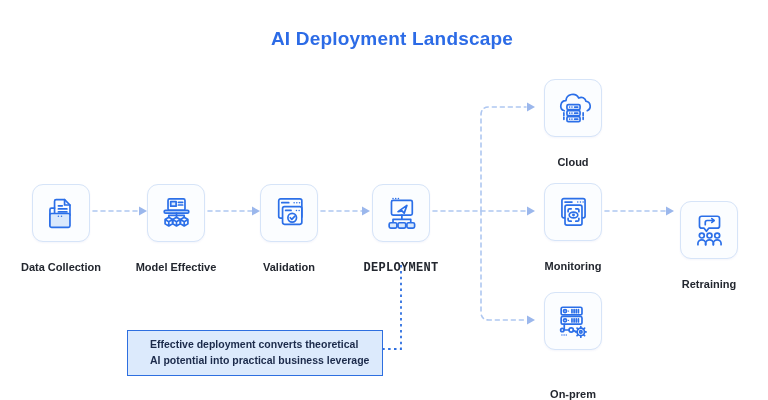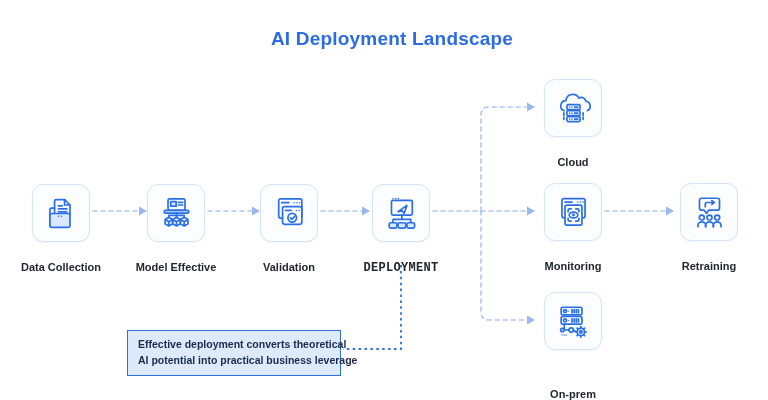--- a/index.html
+++ b/index.html
@@ -17,23 +17,23 @@
     width:56px;height:56px;border:1px solid #D6E4F8;border-radius:11px;
     background:#FBFDFF;display:flex;align-items:center;justify-content:center;
     box-shadow:0 1px 2px rgba(30,64,175,0.05);
   }
   .icon-box svg{width:37px;height:37px;}
   .node-label{
     margin-top:19px;font-size:11px;font-weight:600;color:#23272F;text-align:center;line-height:1.2;
   }
   .node-label.caps{font-size:12px;font-weight:700;letter-spacing:.3px;font-family:Liberation Mono, monospace;}
   .callout{
-    position:absolute;left:127px;top:330px;width:214px;box-sizing:border-box;
+    position:absolute;left:127px;top:330px;width:256px;box-sizing:border-box;
     background:#DCEAFC;border:1.5px solid #2E6FE0;border-radius:0;
-    padding:6px 10px;
+    padding:6px 22px;
   }
   .callout div{font-size:10.5px;font-weight:600;color:#1B2A4A;line-height:1.5;white-space:nowrap;}
   
   .ic{stroke:#2B6FE8;fill:none;stroke-width:2.2;stroke-linecap:round;stroke-linejoin:round;}
   .ic-fill{fill:#D9E8FC;stroke:#2B6FE8;stroke-width:2.2;stroke-linejoin:round;}
   .ic-white{fill:#FBFDFF;stroke:#2B6FE8;stroke-width:2.2;stroke-linejoin:round;}
   .ic-dot{fill:#2B6FE8;stroke:none;}
 </style>
 </head>
 <body>
@@ -195,21 +195,21 @@
         <circle class="ic" cx="33.5" cy="37.5" r="1.6" stroke-width="1.6"></circle>
         <path class="ic" d="M33.5 32.7 v-2 M33.5 42.3 v2 M38.3 37.5 h2 M28.7 37.5 h-2 M36.9 34.1 l1.5-1.5 M30.1 40.9 l-1.5 1.5 M36.9 40.9 l1.5 1.5 M30.1 34.1 l-1.5-1.5"></path>
         <circle class="ic-dot" cx="9" cy="41.5" r="0.9"></circle>
         <circle class="ic-dot" cx="11.8" cy="41.5" r="0.9"></circle>
         <circle class="ic-dot" cx="14.6" cy="41.5" r="0.9"></circle>
       </svg>
     </div>
     <div class="node-label">On-prem</div>
   </div>
 
-  <div class="node" style="left:649px;top:183px;">
+  <div class="node" style="left:649px;top:201px;">
     <div class="icon-box">
       <svg viewBox="0 0 48 48">
         <path class="ic" d="M14 5.5 h20 a3 3 0 0 1 3 3 v9.5 a3 3 0 0 1-3 3 h-11 l-3 4 -3-4 h-3 a3 3 0 0 1-3-3 V8.5 a3 3 0 0 1 3-3 z"></path>
         <path class="ic" d="M18.5 16.5 v-3 a2.5 2.5 0 0 1 2.5-2.5 h8.5"></path>
         <path class="ic" d="M27 8.5 L30 11 27 13.5"></path>
         <circle class="ic" cx="14" cy="30.5" r="3.2"></circle>
         <path class="ic" d="M9 42.5 v-1.8 a5 4.6 0 0 1 10 0 v1.8"></path>
         <circle class="ic" cx="24" cy="30.5" r="3.2"></circle>
         <path class="ic" d="M19 42.5 v-1.8 a5 4.6 0 0 1 10 0 v1.8"></path>
         <circle class="ic" cx="34" cy="30.5" r="3.2"></circle>

